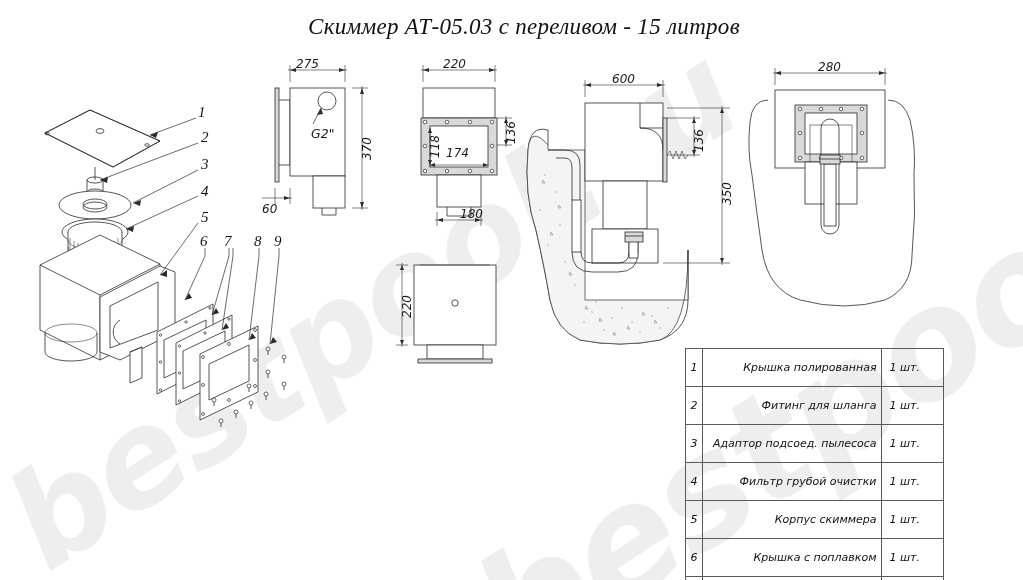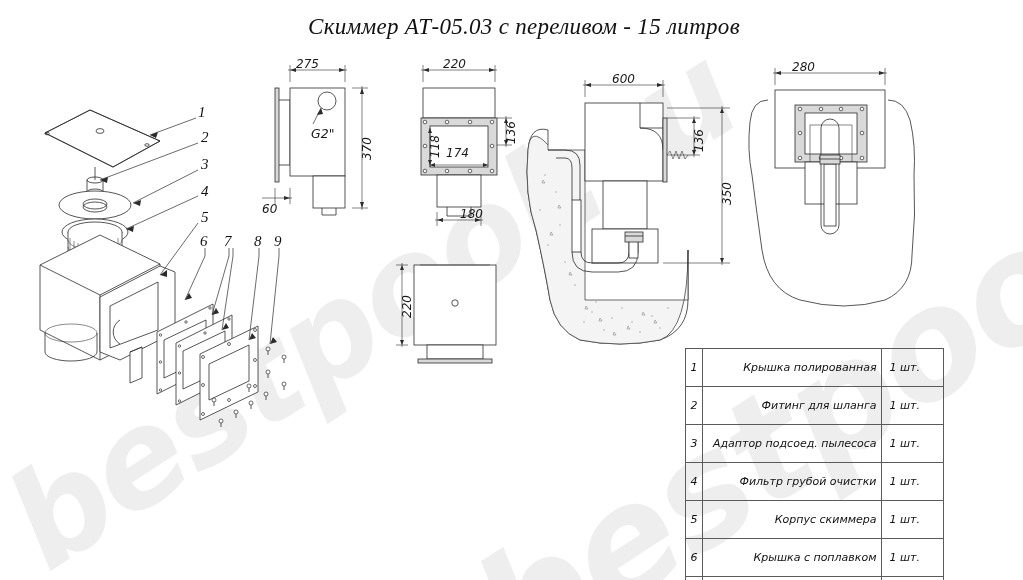--- a/index.html
+++ b/index.html
@@ -532,21 +532,21 @@
   <div class="dimtext v" style="left:428px;top:158px">118</div>
   <div class="dimtext" style="left:446px;top:146px">174</div>
   <div class="dimtext" style="left:460px;top:207px">180</div>
 
   <div class="dimtext v" style="left:400px;top:318px">220</div>
 
   <div class="dimtext" style="left:612px;top:72px">600</div>
   <div class="dimtext v" style="left:692px;top:152px">136</div>
   <div class="dimtext v" style="left:720px;top:205px">350</div>
 
-  <div class="dimtext" style="left:792px;top:60px">280</div>
+  <div class="dimtext" style="left:818px;top:60px">280</div>
 
   <table id="parts">
     <tbody>
       <tr>
         <td class="num">1</td>
         <td class="nm">Крышка полированная</td>
         <td class="qty">1 шт.</td>
       </tr>
       <tr>
         <td class="num">2</td>

